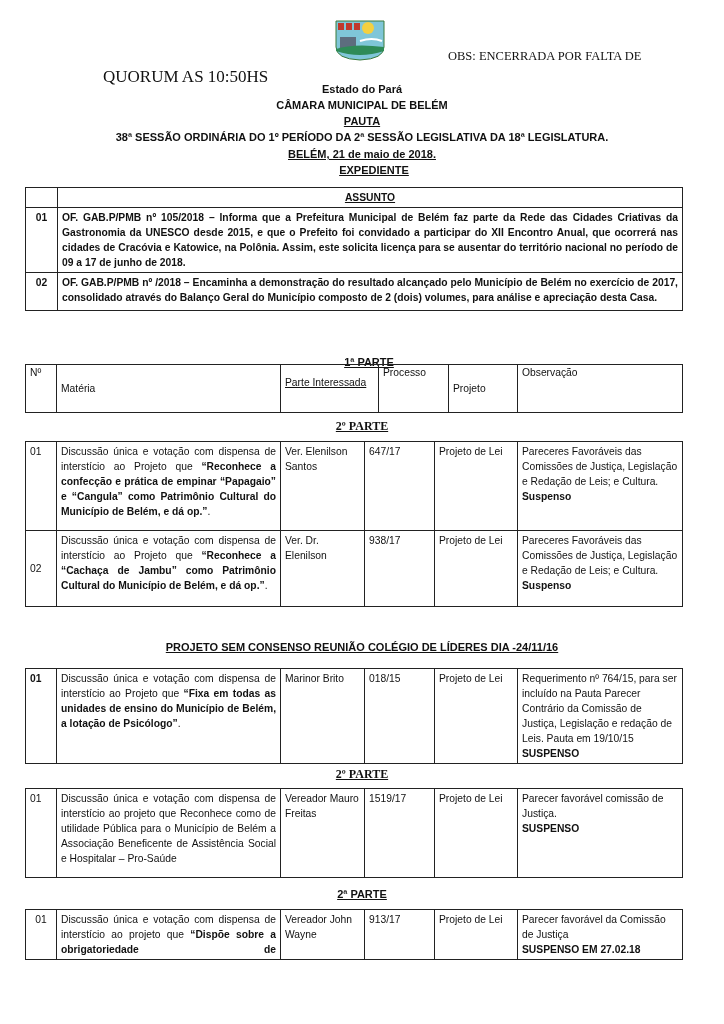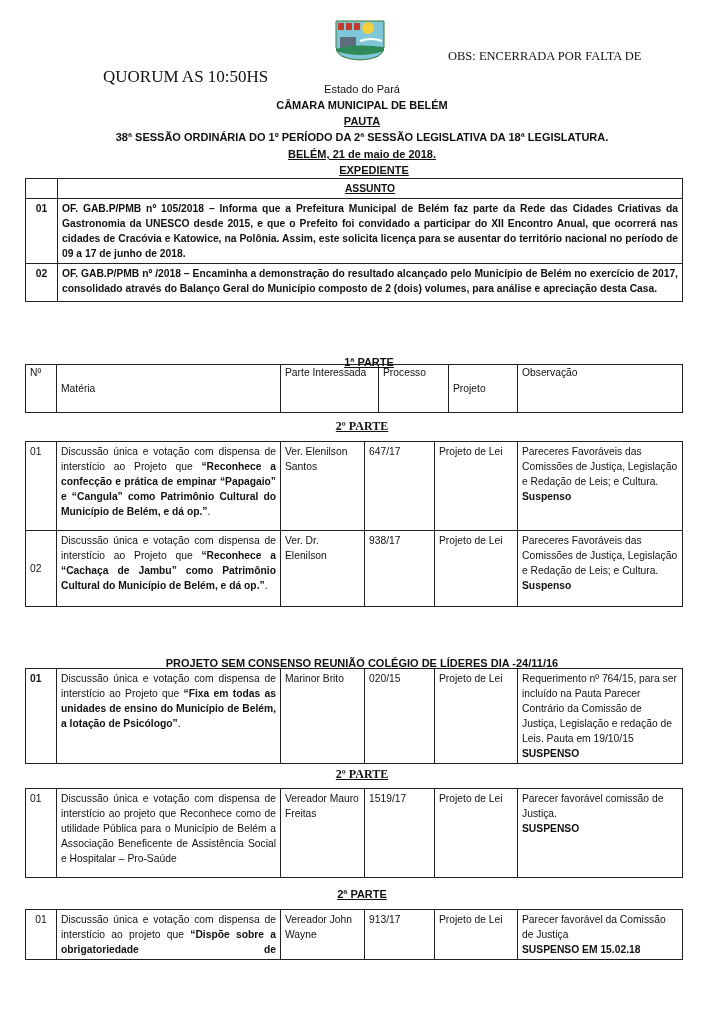--- a/index.html
+++ b/index.html
@@ -3,21 +3,21 @@
 <meta charset="utf-8">
 <style>
   html, body { margin:0; padding:0; background:#ffffff; }
   body { width:724px; height:1024px; position:relative; overflow:hidden; font-family:"Liberation Sans", sans-serif; color:#111; }
   .abs { position:absolute;margin-top:7px; }
   .serif { font-family:"Liberation Serif", serif; }
   .logo { left:334px; top:12px; width:52px; height:42px; }
   .obs-top { left:448px; top:42px; font-size:12.5px; }
   .quorum { left:103px; top:60px; font-size:17px; }
   .center-line { left:0; width:724px; text-align:center; }
-  .estado { top:76px; font-size:11px; }
+  .estado { top:76px; font-size:11px;font-weight:bold; }
   .camara { top:92px; font-size:11px; font-weight:bold; }
   .pauta { top:108px; font-size:11px; font-weight:bold; text-decoration:underline; }
   .sessao { top:124px; font-size:11px; font-weight:bold; }
   .data-line { top:141px; font-size:11px; font-weight:bold;text-decoration:underline; }
   .expediente { top:157px; font-size:11px; font-weight:bold; text-decoration:underline;padding-left:12px; }
 
   table.doc { position:absolute; border-collapse:collapse; font-size:10.3px; line-height:15px; }
   table.doc td { border:1.6px solid #222; vertical-align:top; padding:2px 4px; }
   .b { font-weight:bold; }
   .just { text-align:justify; }
@@ -42,21 +42,21 @@
 </div>
 <div class="abs obs-top serif">OBS: ENCERRADA POR FALTA DE</div>
 <div class="abs quorum serif">QUORUM AS 10:50HS</div>
 <div class="abs center-line estado">Estado do Pará</div>
 <div class="abs center-line camara">CÂMARA MUNICIPAL DE BELÉM</div>
 <div class="abs center-line pauta">PAUTA</div>
 <div class="abs center-line sessao">38ª SESSÃO ORDINÁRIA DO 1º PERÍODO DA 2ª SESSÃO LEGISLATIVA DA 18ª LEGISLATURA.</div>
 <div class="abs center-line data-line">BELÉM, 21 de maio de 2018.</div>
 <div class="abs center-line expediente">EXPEDIENTE</div>
 
-<table class="doc" style="left:25px; top:178px; width:658px;">
+<table class="doc" style="left:25px; top:187px; width:658px;">
   <colgroup>
       <col style="width:32px">
       <col>
     </colgroup>
   <tbody>
       <tr>
     <td></td>
     <td class="b" style="text-align:center; text-decoration:underline;">ASSUNTO</td>
   </tr>
   <tr>
@@ -77,21 +77,21 @@
       <col style="width:224px">
       <col style="width:98px">
       <col style="width:70px">
       <col style="width:69px">
       <col>
     </colgroup>
   <tbody>
       <tr>
     <td style="padding:0 4px;">Nº</td>
     <td style="padding:16px 4px;">Matéria</td>
-    <td style="padding:0 4px;">Parte Interessada</td>
+    <td style="padding:10px 4px;text-decoration:underline;">Parte Interessada</td>
     <td style="padding:0 4px;">Processo</td>
     <td style="padding:16px 4px;">Projeto</td>
     <td style="padding:0 4px;">Observação</td>
   </tr>
 </tbody>
   </table>
 
 <div class="abs center-line sect-head serif" style="top:412px;">2º PARTE</div>
 <table class="doc" style="left:25px; top:441px; width:658px;">
   <colgroup>
@@ -115,36 +115,36 @@
     <td style="vertical-align:middle;">02</td>
     <td class="just"><span>Discussão única e votação com dispensa de interstício ao Projeto que </span><span class="b">“Reconhece a “Cachaça de Jambu” como Patrimônio Cultural do Município de Belém, e dá op.”</span><span>.</span></td>
     <td>Ver. Dr. Elenilson</td>
     <td>938/17</td>
     <td>Projeto de Lei</td>
     <td><span>Pareceres Favoráveis das Comissões de Justiça, Legislação e Redação de Leis; e Cultura.</span><br><span class="b">Suspenso</span></td>
   </tr>
 </tbody>
   </table>
 
-<div class="abs center-line sect-head" style="top:650px;text-align:center;">PROJETO SEM CONSENSO REUNIÃO COLÉGIO DE LÍDERES DIA -24/11/16</div>
+<div class="abs center-line sect-head" style="top:634px;text-align:center;">PROJETO SEM CONSENSO REUNIÃO COLÉGIO DE LÍDERES DIA -24/11/16</div>
 <table class="doc" style="left:25px; top:668px; width:658px;">
   <colgroup>
       <col style="width:31px">
       <col style="width:224px">
       <col style="width:84px">
       <col style="width:70px">
       <col style="width:83px">
       <col>
     </colgroup>
   <tbody>
       <tr style="height:89px;">
     <td class="b">01</td>
     <td class="just"><span>Discussão única e votação com dispensa de interstício ao Projeto que </span><span class="b">“Fixa em todas as unidades de ensino do Município de Belém, a lotação de Psicólogo”</span><span>.</span></td>
     <td>Marinor Brito</td>
-    <td>020/15</td>
+    <td>018/15</td>
     <td>Projeto de Lei</td>
     <td><span>Requerimento nº 764/15, para ser incluído na Pauta Parecer Contrário da Comissão de Justiça, Legislação e redação de Leis. Pauta em 19/10/15</span><br><span class="b">SUSPENSO</span></td>
   </tr>
 </tbody>
   </table>
 
 <div class="abs center-line sect-head serif" style="top:760px;">2º PARTE</div>
 <table class="doc" style="left:25px; top:788px; width:658px;">
   <colgroup>
       <col style="width:31px">
@@ -176,16 +176,16 @@
       <col style="width:83px">
       <col>
     </colgroup>
   <tbody>
       <tr>
     <td class="num">01</td>
     <td class="just" style="text-align-last:justify;"><span>Discussão única e votação com dispensa de interstício ao projeto que </span><span class="b">“Dispõe sobre a obrigatoriedade de</span></td>
     <td>Vereador John Wayne</td>
     <td>913/17</td>
     <td>Projeto de Lei</td>
-    <td><span>Parecer favorável da Comissão de Justiça</span><br><span class="b">SUSPENSO EM 15.02.18</span></td>
+    <td><span>Parecer favorável da Comissão de Justiça</span><br><span class="b">SUSPENSO EM 27.02.18</span></td>
   </tr>
 </tbody>
   </table>
 
 </body></html>

